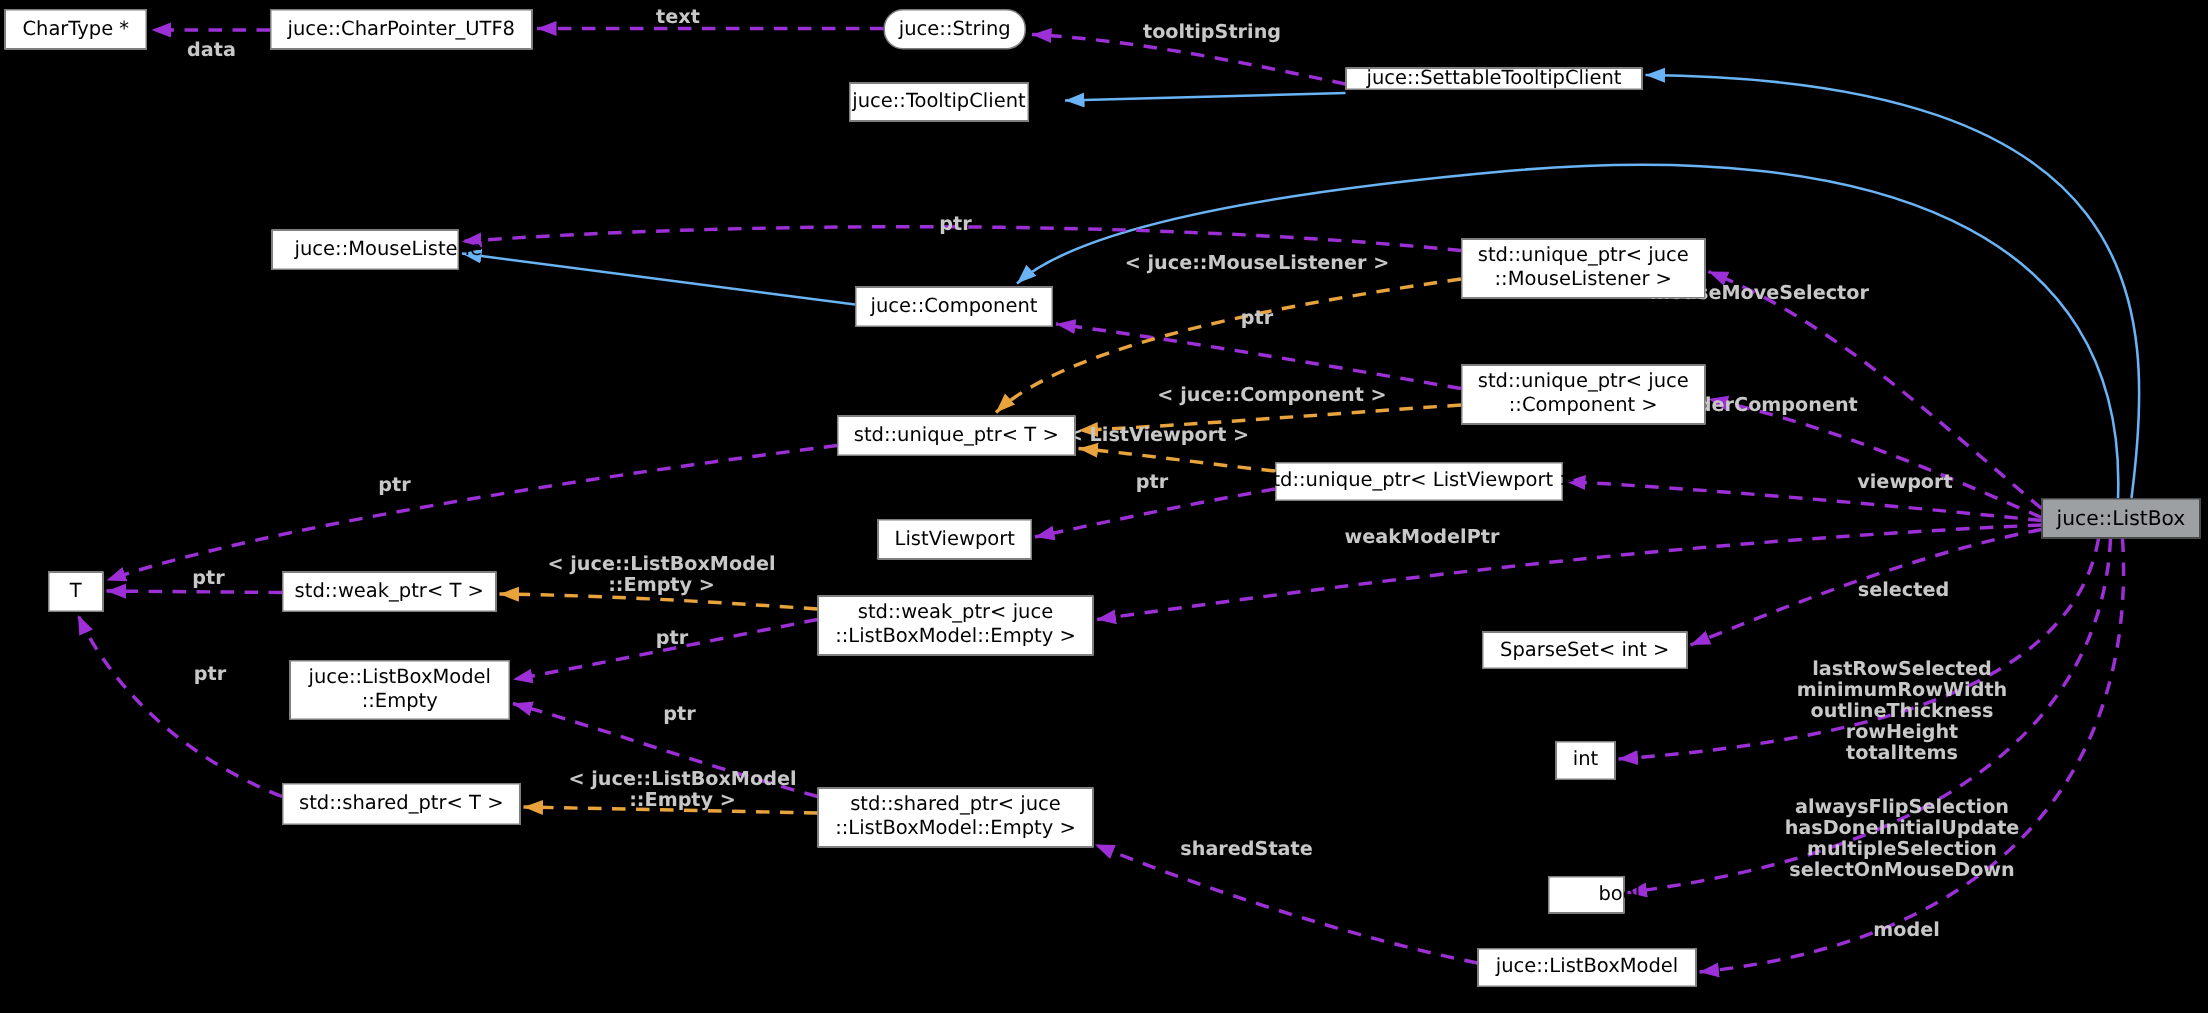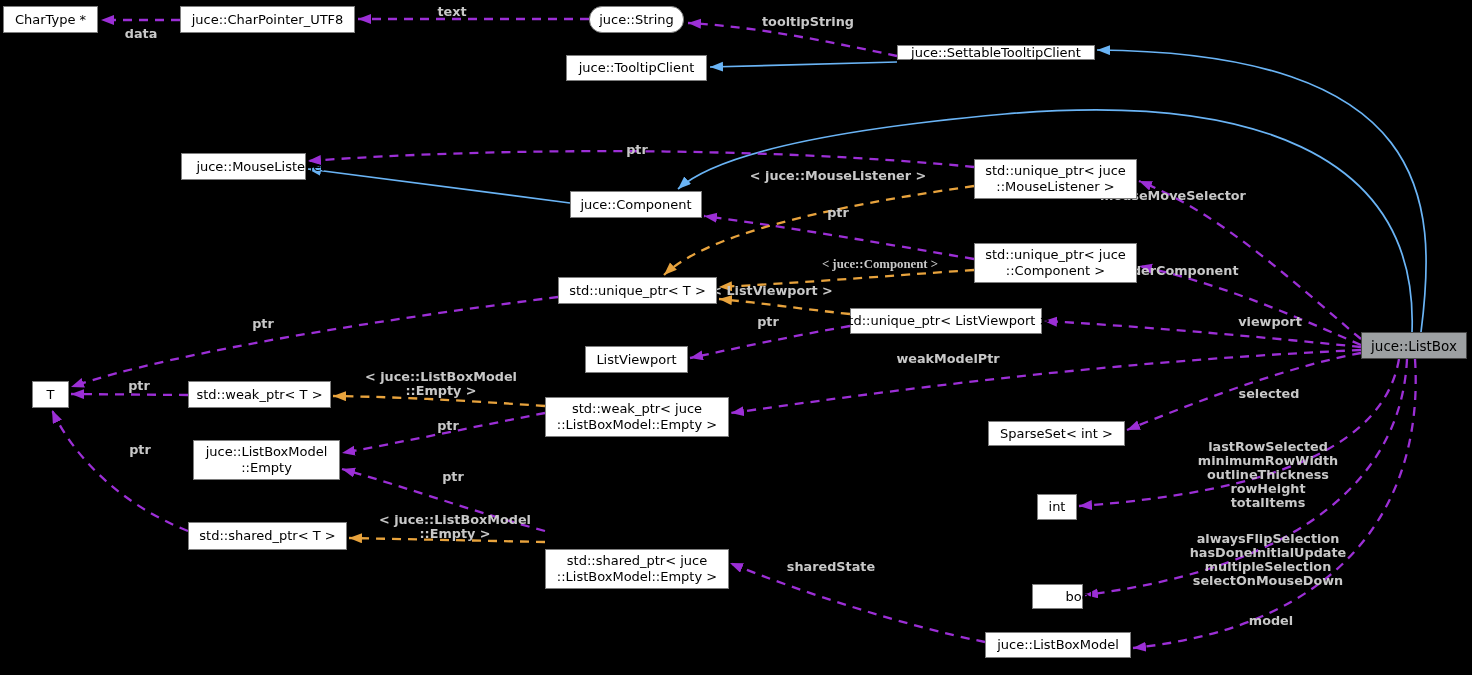--- a/index.html
+++ b/index.html
@@ -96,21 +96,21 @@
     </div>
     <div class="edge-label" style="left: 448px; top: 426px;">
       <div>ptr</div>
     </div>
     <div class="edge-label" style="left: 453px; top: 477px;">
       <div>ptr</div>
     </div>
     <div class="edge-label" style="left: 838px; top: 176px;">
       <div>&lt; juce::MouseListener &gt;</div>
     </div>
-    <div class="edge-label" style="left: 880px; top: 264px; font-family: Liberation Serif, serif;">
+    <div class="edge-label" style="left: 848px; top: 264px;">
       <div>&lt; juce::Component &gt;</div>
     </div>
     <div class="edge-label" style="left: 772px; top: 291px;">
       <div>&lt; ListViewport &gt;</div>
     </div>
     <div class="edge-label" style="left: 441px; top: 384px;">
       <div>&lt; juce::ListBoxModel</div>
       <div>::Empty &gt;</div>
     </div>
     <div class="edge-label" style="left: 455px; top: 527px;">
@@ -153,21 +153,21 @@
     </div>
     <div class="node" style="left: 3px; top: 6px; width: 95px; height: 27px;">
       <div>CharType *</div>
     </div>
     <div class="node" style="left: 180px; top: 6px; width: 175px; height: 27px; justify-content: center;">
       <div>juce::CharPointer_UTF8</div>
     </div>
     <div class="node" style="left: 589px; top: 6px; width: 95px; height: 27px; border-radius: 13px;">
       <div>juce::String</div>
     </div>
-    <div class="node" style="left: 566px; top: 55px; width: 141px; height: 26px;">
+    <div class="node" style="left: 566px; top: 55px; width: 120px; height: 26px;">
       <div>juce::TooltipClient</div>
     </div>
     <div class="node" style="left: 897px; top: 45px; width: 198px; height: 15px;">
       <div>juce::SettableTooltipClient</div>
     </div>
     <div class="node" style="left: 181px; top: 153px; width: 125px; height: 27px; padding-left: 36px;">
       <div>juce::MouseListener</div>
     </div>
     <div class="node" style="left: 570px; top: 191px; width: 132px; height: 27px;">
       <div>juce::Component</div>
@@ -202,21 +202,21 @@
       <div>std::weak_ptr&lt; juce</div>
       <div>::ListBoxModel::Empty &gt;</div>
     </div>
     <div class="node" style="left: 193px; top: 440px; width: 147px; height: 40px;">
       <div>juce::ListBoxModel</div>
       <div>::Empty</div>
     </div>
     <div class="node" style="left: 188px; top: 522px; width: 159px; height: 28px;">
       <div>std::shared_ptr&lt; T &gt;</div>
     </div>
-    <div class="node" style="left: 545px; top: 525px; width: 184px; height: 40px; margin-top: 24px;">
+    <div class="node" style="left: 545px; top: 525px; width: 184px; height: 40px;">
       <div>std::shared_ptr&lt; juce</div>
       <div>::ListBoxModel::Empty &gt;</div>
     </div>
     <div class="node" style="left: 988px; top: 421px; width: 137px; height: 25px; text-align: center;">
       <div>SparseSet&lt; int &gt;</div>
     </div>
     <div class="node" style="left: 1037px; top: 494px; width: 40px; height: 26px; align-items: center;">
       <div>int</div>
     </div>
     <div class="node" style="left: 1032px; top: 584px; width: 51px; height: 25px; padding-left: 44px;">

